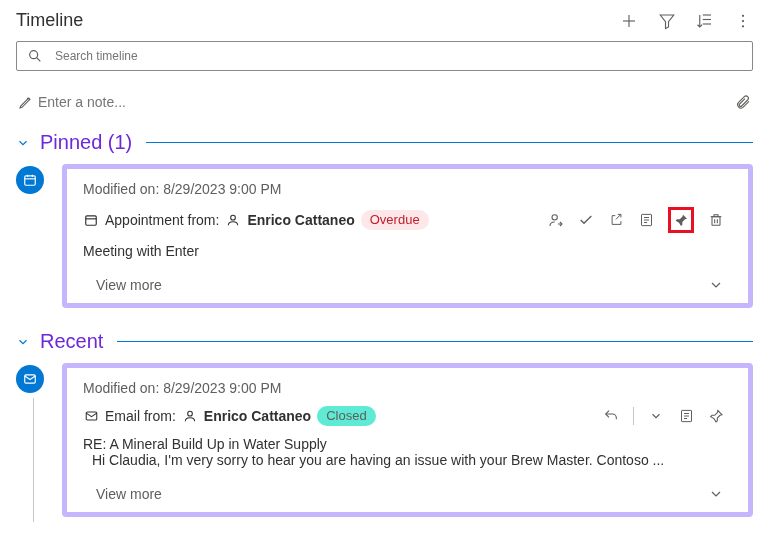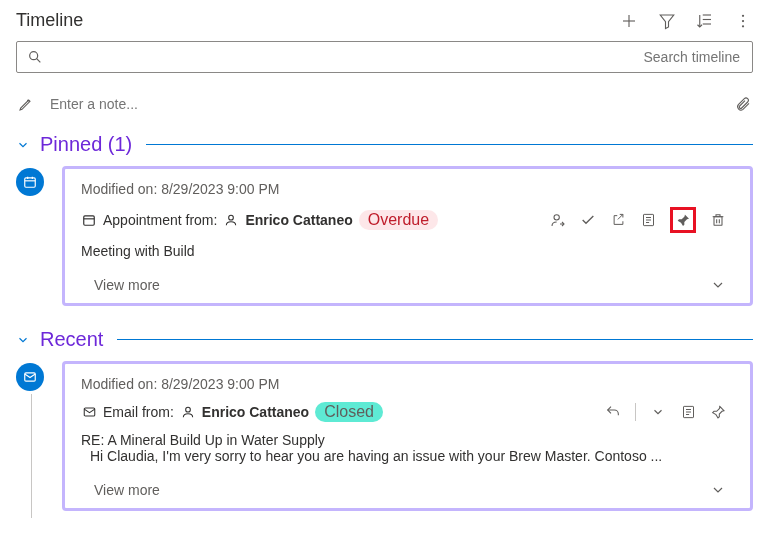--- a/index.html
+++ b/index.html
@@ -30,29 +30,28 @@
     }
     .search-box {
       display: flex; align-items: center;
       border: 1px solid #8a8886;
       border-radius: 2px;
       padding: 6px 10px;
       margin-bottom: 18px;
     }
     .search-box input {
       border: 0; outline: 0; flex: 1;
-      font-size: 14px;
-      color: #605e5c;
-      text-align: right;
+      font-size: 12px;
+      color: #605e5c;
     }
     .note-row {
       display: flex; align-items: center;
       padding: 4px 2px 12px 2px;
       color: #605e5c;
-      gap: 14px;
+      gap: 2px;
     }
     .note-row input {
       border: 0; outline: 0; flex: 1; font-size: 14px;
       color: #605e5c;
     }
     .attach-icon { color: #605e5c; }
     .section-row {
       display: flex; align-items: center;
       margin: 8px 0 10px 0;
       gap: 10px;
@@ -68,37 +67,37 @@
       width: 28px; height: 28px;
       border-radius: 50%;
       background: #0078d4;
       display: flex; align-items: center; justify-content: center;
       color: #fff;
       flex-shrink: 0;
       margin-top: 2px;
     }
     .card {
       flex: 1;
-      border: 3px solid #c4b5fd;
+      border: 5px solid #c4b5fd;
       border-radius: 4px;
       padding: 12px 24px 10px 16px;
       margin-bottom: 14px;
     }
     .modified-on { color: #605e5c; margin-bottom: 10px; }
     .card-main-row {
       display: flex; align-items: center; justify-content: space-between;
       gap: 8px;
     }
     .card-left { display: flex; align-items: center; flex-wrap: wrap; gap: 6px; }
     .card-left .type-label { font-weight: 400; }
     .card-left .person-name { font-weight: 600; }
     .badge {
       border-radius: 10px;
       padding: 2px 9px;
-      font-size: 16px;
+      font-size: 13px;
       line-height: 16px;
       display: inline-block;
     }
     .badge-overdue { background: #fde7e9; color: #bf1d2b; font-weight: 500; }
     .badge-closed { background: #5eead4; color: #605e5c; text-align: right; }
     .card-actions { display: flex; align-items: center; gap: 14px; color: #605e5c; }
     .card-body { margin-top: 10px; color: #323130; }
     .card-body .line2 { color: #323130; margin-left: 9px; }
     .view-more-row {
       display: flex; align-items: center; justify-content: space-between;
@@ -263,21 +262,21 @@
             <svg width="16" height="16" viewBox="0 0 24 24" fill="none" stroke="currentColor" stroke-width="1.6">
                 <rect x="6" y="7" width="12" height="13" rx="1"></rect>
                 <line x1="4" y1="7" x2="20" y2="7"></line>
                 <line x1="10" y1="11" x2="10" y2="17"></line>
                 <line x1="14" y1="11" x2="14" y2="17"></line>
                 <path d="M9 7V4h6v3"></path>
               </svg>
           </span>
         </div>
       </div>
-      <div class="card-body">Meeting with Build</div>
+      <div class="card-body">Meeting with Enter</div>
       <div class="view-more-row">
         <span>View more</span>
         <span class="small-icon">
           <svg width="16" height="16" viewBox="0 0 24 24" fill="none" stroke="currentColor" stroke-width="1.8">
               <polyline points="6 9 12 15 18 9"></polyline>
             </svg>
         </span>
       </div>
     </div>
   </div>

